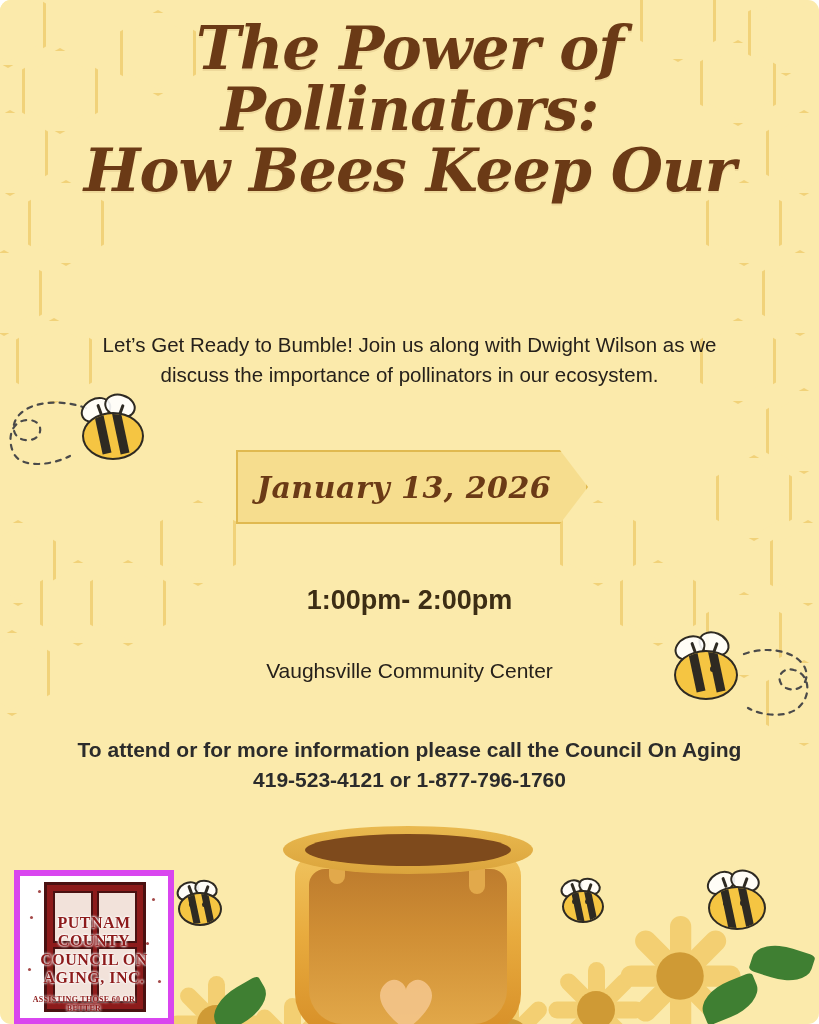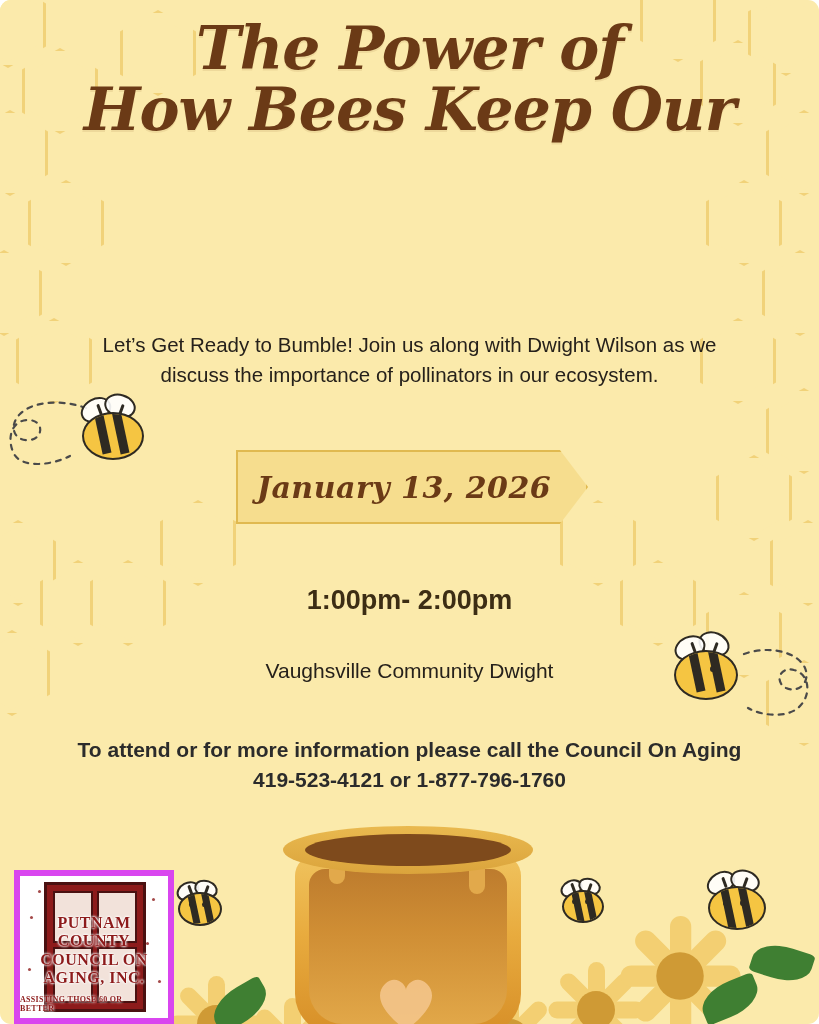--- a/index.html
+++ b/index.html
@@ -339,21 +339,21 @@
     font-size: 16px;
     line-height: 1.15;
     letter-spacing: 0.5px;
     text-shadow: 0 0 3px #fff, 0 0 3px #fff, 0 0 2px #fff;
   }
   .logo-tag {
     position: absolute;
     left: 0;
     bottom: 5px;
     width: 128px;
-    text-align: left;
+    text-align: center;
     color: #8d1b1b;
     font-family: "Liberation Serif", serif;
     font-weight: bold;
     font-size: 8px;
     letter-spacing: 0.3px;
     text-shadow: 0 0 3px #fff, 0 0 3px #fff;
   }
 </style>
 </head>
 <body>
@@ -384,20 +384,21 @@
     <div class="hex" style="left:706px; top:592px;"></div>
     <div class="hex" style="left:766px; top:660px;"></div>
     <div class="hex" style="left:160px; top:500px;"></div>
     <div class="hex" style="left:90px; top:560px;"></div>
     <div class="hex" style="left:620px; top:560px;"></div>
     <div class="hex" style="left:560px; top:500px;"></div>
   </div>
 
   <div class="title">
     <span class="ln">The Power of</span>
+    <span class="ln">Pollinators:</span>
     <span class="ln">How Bees Keep Our</span>
   </div>
 
   <div class="subtitle">Let’s Get Ready to Bumble! Join us along with Dwight Wilson as we discuss the importance of pollinators in our ecosystem.</div>
 
   <svg class="dash-path" style="left:4px; top:398px;" width="86" height="72" viewBox="0 0 86 72">
     <path d="M82 10 C 60 2, 30 2, 16 16 C 4 28, 10 44, 26 42 C 40 40, 40 22, 24 22 C 8 22, 2 40, 10 56 C 18 70, 46 68, 66 58" fill="none" stroke="#4a4a4a" stroke-width="2.2" stroke-dasharray="5 6" stroke-linecap="round"></path>
   </svg>
 
   <div class="bee" style="left:74px; top:396px; width:78px; height:68px;">
@@ -413,21 +414,21 @@
     <div class="antenna" style="left:46px; top:8px; transform: rotate(20deg);"></div>
   </div>
 
   <div class="date-banner">
     <span class="date-text">January 13, 2026</span>
   </div>
 
   <div class="time">1:00pm- 2:00pm</div>
 
   <div class="venue">
-    <div>Vaughsville Community Dwight</div>
+    <div>Vaughsville Community Center</div>
   </div>
 
   <svg class="dash-path" style="left:740px; top:640px;" width="80" height="84" viewBox="0 0 80 84">
     <path d="M4 14 C 26 6, 54 10, 64 26 C 72 40, 60 54, 46 48 C 34 42, 40 26, 54 30 C 70 34, 72 56, 58 68 C 46 78, 22 76, 8 68" fill="none" stroke="#4a4a4a" stroke-width="2.2" stroke-dasharray="5 6" stroke-linecap="round"></path>
   </svg>
 
   <div class="bee" style="left:664px; top:632px; width:82px; height:72px;">
     <div class="wing" style="left:34px; top:0px; transform: rotate(22deg);"></div>
     <div class="wing" style="left:10px; top:4px; transform: rotate(-24deg);"></div>
     <div class="body" style="left:10px; top:18px; width:60px; height:46px;">

